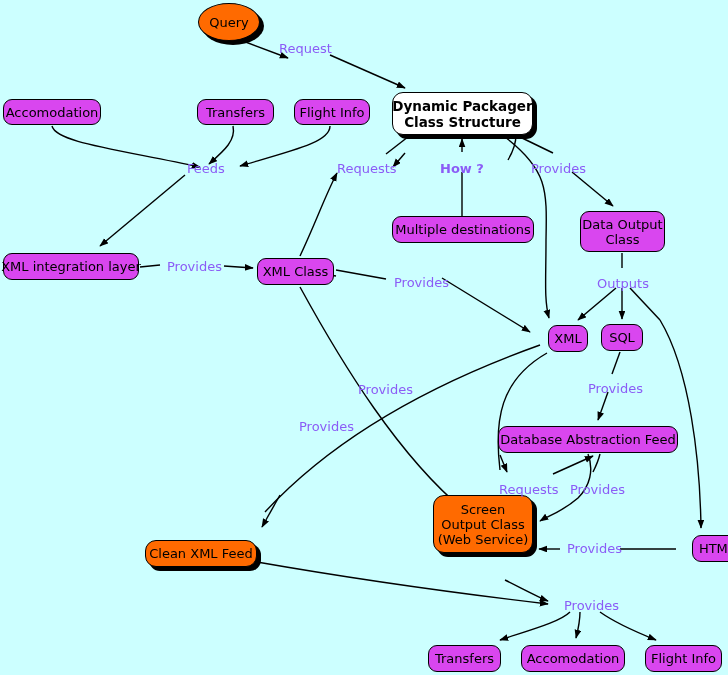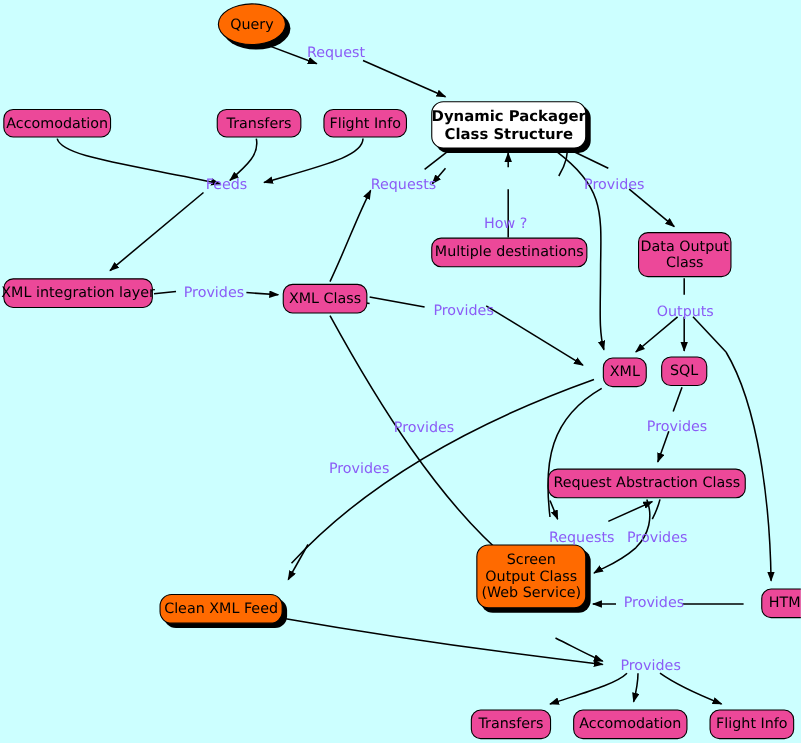--- a/index.html
+++ b/index.html
@@ -18,21 +18,21 @@
     display:flex;align-items:center;justify-content:center;
     text-align:center;
     border:1.5px solid #000;
     border-radius:9px;
     background:#F2F2F2;
     color:#000;
     font-size:13px;
     line-height:15px;
     white-space:pre;
   }
-  .node.plain{background:#ec4899;}
+  .node.plain{background:#d946ef;}
   .node.blue{
     background:#ffffff;
     font-weight:bold;
     font-size:13.5px;
     line-height:16px;
     box-shadow:4px 4px 0 #000;
     border-radius:11px;
   }
   .node.orange{
     background:#FF6A00;
@@ -43,21 +43,21 @@
     border-radius:50%;
     background:#FF6A00;
     box-shadow:4px 4px 0 #000;
   }
   .elabel{
     position:absolute;
     font-size:13px;
     color:#8b5cf6;
     white-space:nowrap;
   }
-  .elabel.bold{font-weight:normal;margin-top:35px;}
+  .elabel.bold{font-weight:bold;}
 </style>
 </head>
 <body>
 
 <div id="canvas">
 
   <svg class="edges" viewBox="0 0 728 675" xmlns="http://www.w3.org/2000/svg">
     <defs>
       <marker id="ah" markerWidth="10" markerHeight="10" refX="8.2" refY="3.4" orient="auto" markerUnits="userSpaceOnUse">
         <path d="M0,0 L9,3.4 L0,6.8 z" fill="#000"></path>
@@ -137,21 +137,21 @@
   <div class="node plain" style="left:294px;top:99px;width:76px;height:26px;">Flight Info</div>
   <div class="node blue" style="left:392px;top:92px;width:141px;height:43px;">Dynamic Packager
 Class Structure</div>
   <div class="node plain" style="left:3px;top:253px;width:136px;height:27px;">XML integration layer</div>
   <div class="node plain" style="left:257px;top:258px;width:77px;height:27px;">XML Class</div>
   <div class="node plain" style="left:392px;top:216px;width:142px;height:27px;">Multiple destinations</div>
   <div class="node plain" style="left:580px;top:211px;width:85px;height:41px;">Data Output
 Class</div>
   <div class="node plain" style="left:538px;top:325px;width:40px;height:27px;margin-left:10px;">XML</div>
   <div class="node plain" style="left:601px;top:324px;width:42px;height:27px;">SQL</div>
-  <div class="node plain" style="left:498px;top:426px;width:180px;height:27px;">Request Abstraction Class</div>
+  <div class="node plain" style="left:498px;top:426px;width:180px;height:27px;">Database Abstraction Feed</div>
   <div class="node orange" style="left:145px;top:540px;width:112px;height:27px;">Clean XML Feed</div>
   <div class="node orange" style="left:433px;top:495px;width:100px;height:58px;">Screen
 Output Class
 (Web Service)</div>
   <div class="node plain" style="left:676px;top:535px;width:50px;height:27px;margin-left:16px;">HTML</div>
   <div class="node plain" style="left:428px;top:645px;width:73px;height:27px;">Transfers</div>
   <div class="node plain" style="left:521px;top:645px;width:104px;height:27px;">Accomodation</div>
   <div class="node plain" style="left:645px;top:645px;width:77px;height:27px;">Flight Info</div>
 
   <div class="elabel" style="left:279px;top:41px;">Request</div>

